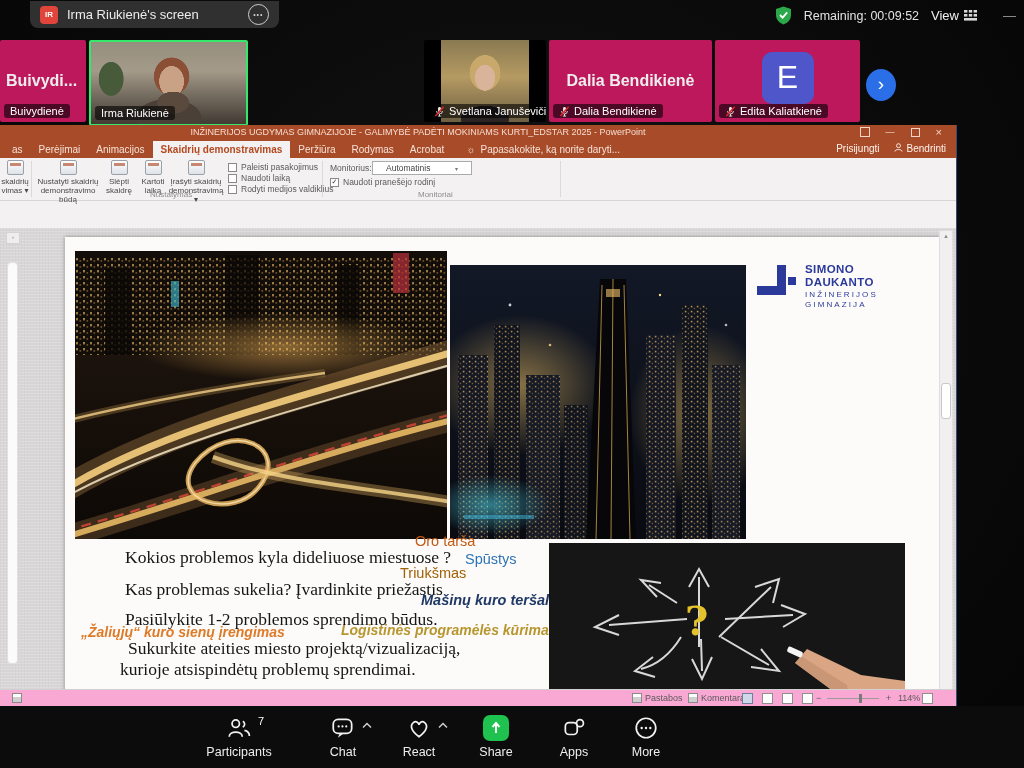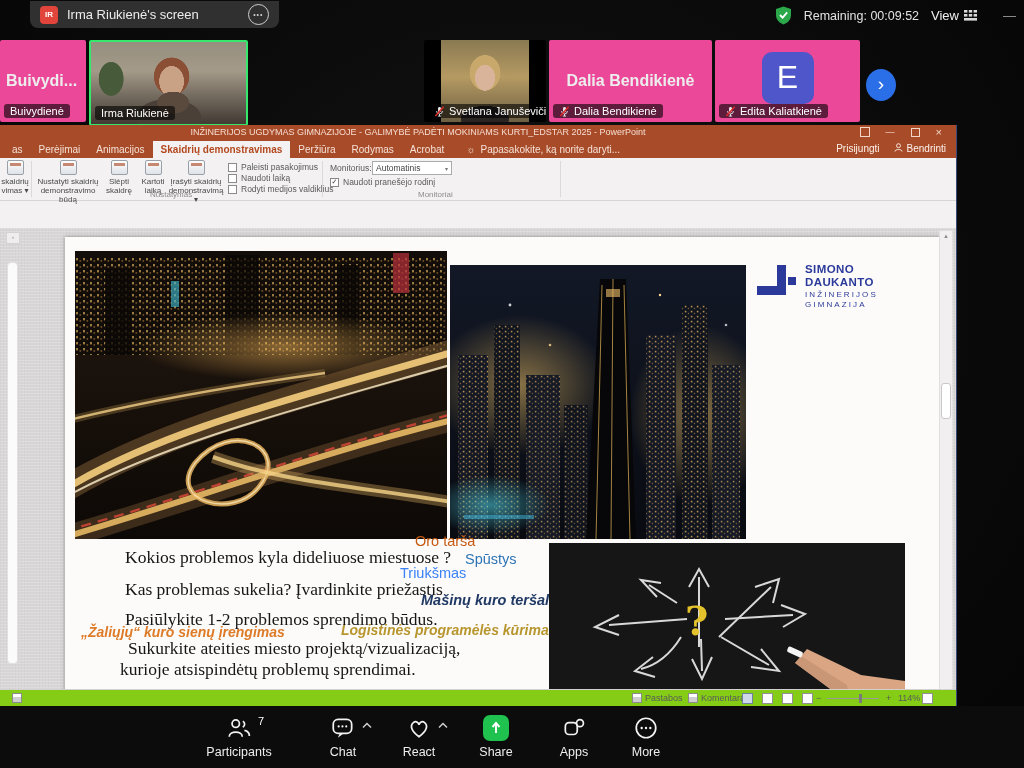--- a/index.html
+++ b/index.html
@@ -19,21 +19,21 @@
   .share-title{color:#ececec;font-size:13px;}
   .banner-menu{width:19px;height:19px;border-radius:50%;border:1.5px solid #cfcfcf;color:#cfcfcf;
     display:flex;align-items:center;justify-content:center;font-size:7px;letter-spacing:1px;margin-left:40px;}
   .topright{right:8px;top:6px;display:flex;align-items:center;gap:12px;}
   .remaining{color:#e2e2e2;font-size:12.5px;}
   .view-btn{color:#f0f0f0;font-size:13px;display:flex;align-items:center;gap:5px;}
   .minimize{color:#9a9a9a;font-size:13px;margin-left:14px;}
 
   
   .strip{left:0;top:40px;width:912px;height:82px;}
-  .tile{position:absolute;top:0;height:82px;background:#ec4899;border-radius:2px;overflow:hidden;}
+  .tile{position:absolute;top:0;height:82px;background:#be185d;border-radius:2px;overflow:hidden;}
   .bigname{position:absolute;left:0;right:0;top:50%;transform:translateY(-50%);
     color:#ededed;font-weight:700;font-size:16px;text-align:center;white-space:pre;}
   .bigname.left-cut{text-align:left;padding-left:6px;}
   .plabel{position:absolute;left:4px;bottom:4px;background:rgba(0,0,0,.6);border-radius:3px;
     padding:1px 6px;display:flex;align-items:center;gap:4px;color:#fff;font-size:11px;white-space:nowrap;}
   .tile.speaker{border:2px solid #35e76a;}
   .vid-irma{width:100%;height:100%;
     background:
       radial-gradient(ellipse 26px 18px at 53% 74%, #5a4a3e 0 60%, transparent 62%),
       radial-gradient(ellipse 21px 26px at 52% 48%, #c9a285 0 58%, transparent 60%),
@@ -71,21 +71,21 @@
   
   .ribbon{position:absolute;left:0;top:33px;width:100%;height:42px;background:#f3f1f2;border-bottom:1px solid #d8d5d6;}
   .rbtn{position:absolute;top:2px;display:flex;flex-direction:column;align-items:center;color:#4a4a4a;font-size:8px;line-height:1.15;text-align:center;}
   .ric{width:15px;height:13px;border:1px solid #9aa0a8;border-radius:2px;margin-bottom:2px;background:linear-gradient(180deg,#fdfdfd,#dfe3e8);position:relative;}
   .ric:after{content:"";position:absolute;left:2px;top:2px;right:2px;height:3px;background:#b35a3a;opacity:.7;}
   .rsep{position:absolute;top:3px;bottom:3px;width:1px;background:#dcd9da;}
   .rgrouplbl{position:absolute;bottom:1px;color:#8f8c8d;font-size:8px;}
   .rcheck{position:absolute;display:flex;align-items:center;gap:4px;color:#5a5a5a;font-size:8.5px;white-space:nowrap;}
   .cbox{width:7px;height:7px;border:1px solid #8a8a8a;background:#fff;display:inline-flex;align-items:center;justify-content:center;font-size:7px;color:#333;}
   .mon-drop{position:absolute;left:372px;top:3px;width:72px;height:12px;background:#fff;border:1px solid #ababab;
-    font-size:8.5px;color:#444;display:flex;align-items:center;justify-content:space-between;padding:0 3px;}
+    font-size:8.5px;color:#444;display:flex;align-items:center;justify-content:space-between;padding:0 13px;}
 
   
   .canvas{position:absolute;left:0;top:75px;width:100%;height:490px;
     background:
       repeating-linear-gradient(0deg, rgba(255,255,255,.18) 0 1px, transparent 1px 3px),
       repeating-linear-gradient(90deg, rgba(0,0,0,.025) 0 1px, transparent 1px 3px),
       #d8d6d7; margin-top: 28px;}
   .thumb-scroll{position:absolute;left:7px;top:34px;width:9px;height:400px;background:#fbfbfb;border:1px solid #e2e0e1;border-radius:4px;}
   .collapse-ic{position:absolute;left:6px;top:4px;width:12px;height:10px;background:#efedee;border:1px solid #d5d2d3;font-size:6px;color:#777;text-align:center;line-height:9px;}
   .slide{position:absolute;left:65px;top:9px;width:875px;height:478px;background:#fcfbfa;box-shadow:0 0 4px rgba(0,0,0,.35);}
@@ -107,28 +107,28 @@
   .lg-t1{position:absolute;left:50px;top:0;color:#2b3a9a;font-size:11.5px;font-weight:700;letter-spacing:.4px;line-height:1.15;}
   .lg-t2{position:absolute;left:50px;top:27px;color:#2b3a9a;font-size:8px;letter-spacing:2.1px;line-height:1.3;}
 
   
   .st{position:absolute;white-space:nowrap;}
   .serif{font-family:"Liberation Serif", serif;font-size:17.5px;color:#161616;}
   .ann{font-size:14.5px;}
   .it{font-style:italic;font-weight:700;}
   .c-oro{color:#c55a11;}
   .c-spu{color:#2e74b5;}
-  .c-tri{color:#3b82f6;}
+  .c-tri{color:#a16207;}
   .c-noise{color:#4e7a28;}
   .c-fuel{color:#1f3864;}
   .c-walls{color:#dd7b28;}
   .c-log{color:#b8962e;}
 
   
-  .statusbar{position:absolute;left:0;bottom:0;width:100%;height:18px;background:#84cc16;border-top:1px solid #d2d0d1;
+  .statusbar{position:absolute;left:0;bottom:0;width:100%;height:18px;background:#f9a8d4;border-top:1px solid #d2d0d1;
     font-size:9px;color:#5a5a5a;}
   .sb-item{position:absolute;top:3px;display:flex;align-items:center;gap:3px;white-space:nowrap;}
   .sb-ic{width:8px;height:8px;border:1px solid #8a8a8a;display:inline-block;background:linear-gradient(180deg,#fff 40%,#cfcfcf 41%);}
   .sb-views{position:absolute;top:3px;left:742px;display:flex;gap:9px;}
   .sb-views span{width:9px;height:9px;border:1px solid #8f8f8f;display:inline-block;background:#fdfdfd;}
   .sb-views span.sel{background:#cfd8e8;border-color:#6f7f9f;}
   .zoom-track{position:absolute;left:827px;top:8px;width:52px;height:1px;background:#9a9a9a;}
   .zoom-thumb{position:absolute;left:32px;top:-4px;width:3px;height:9px;background:#7a7a7a;}
   .fit-ic{position:absolute;left:922px;top:3px;width:9px;height:9px;border:1px solid #8f8f8f;background:#fdfdfd;}
 

